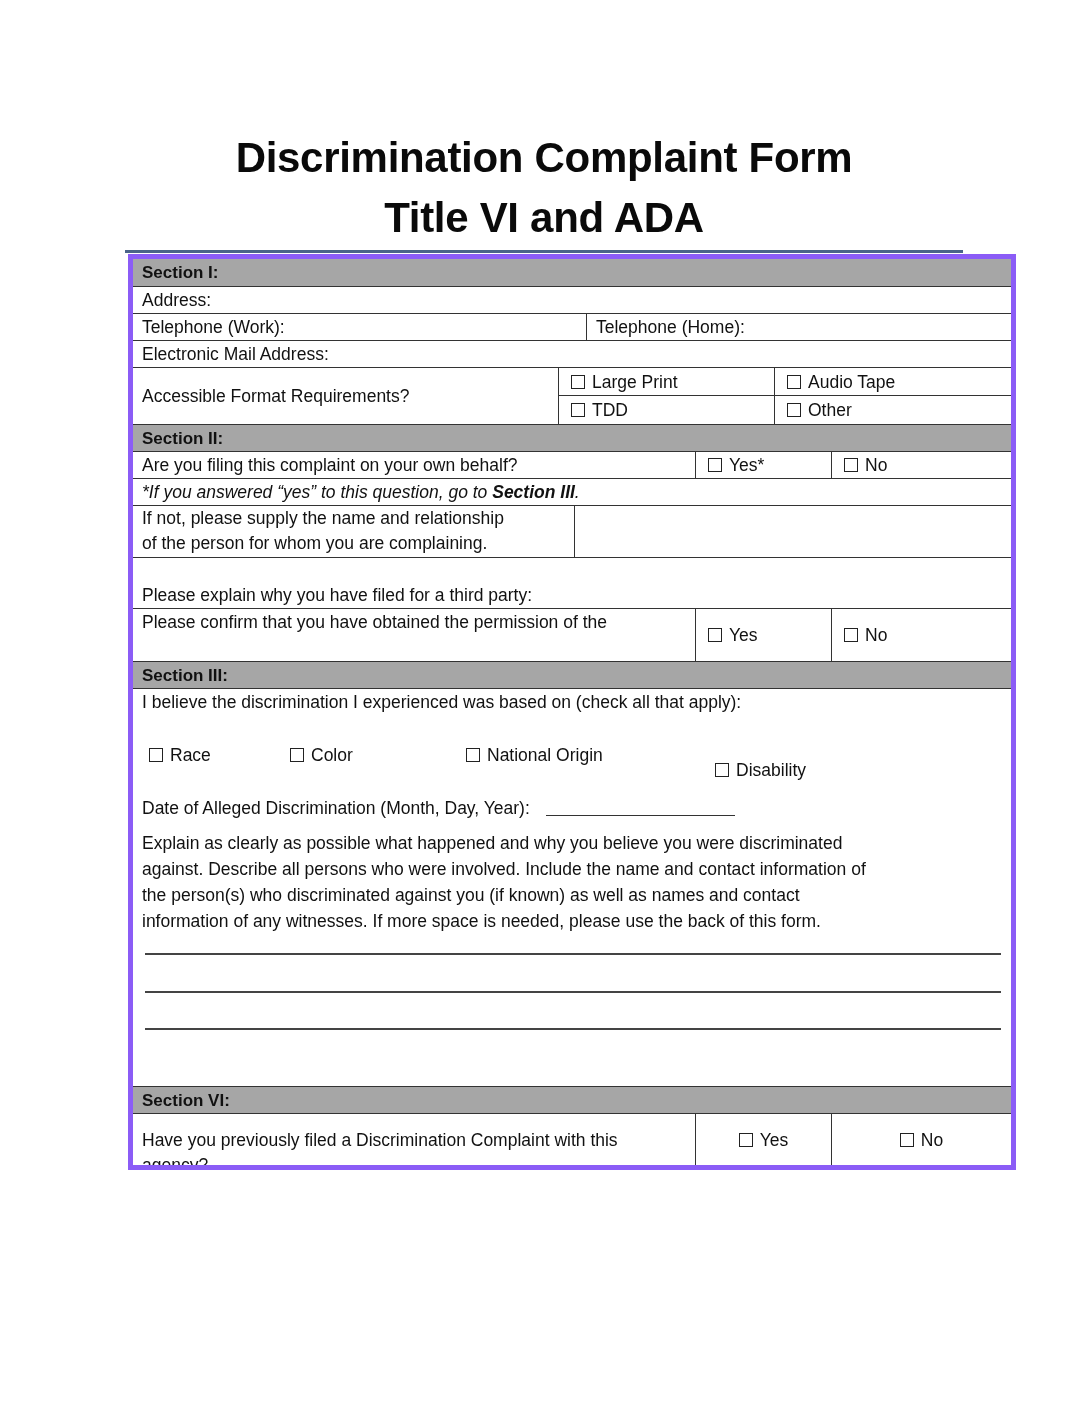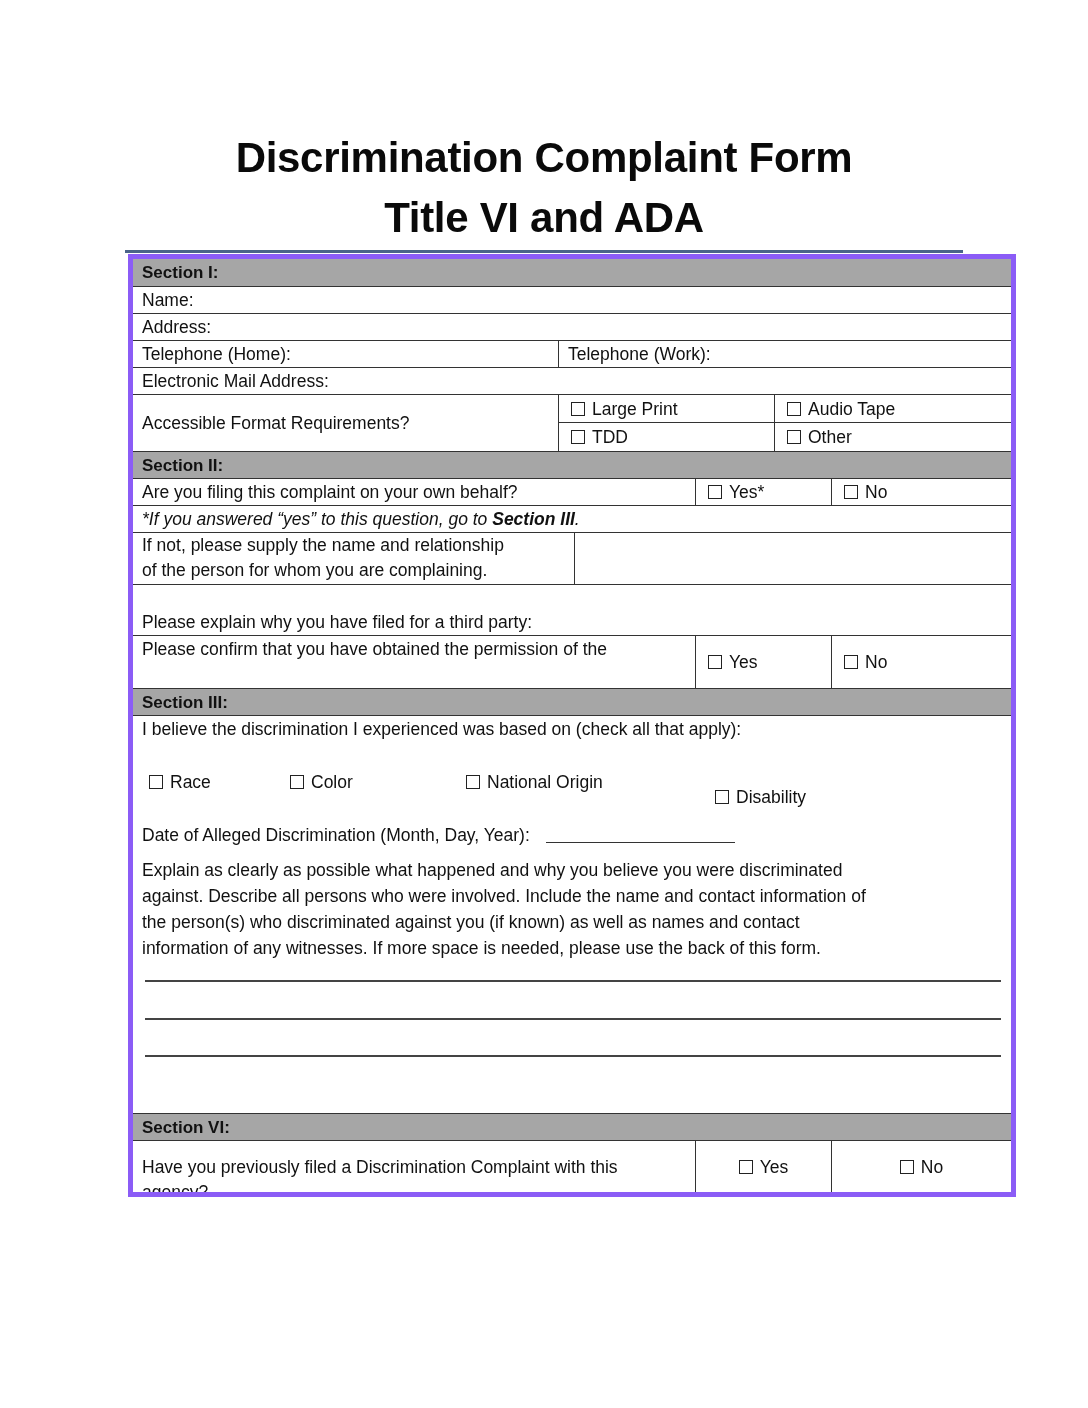--- a/index.html
+++ b/index.html
@@ -46,28 +46,25 @@
 <div class="title l1">Discrimination Complaint Form</div>
 <div class="title l2">Title VI and ADA</div>
 <div class="blue-rule"></div>
 
 <div class="form">
 
   <div class="row section">
     <div class="cell">Section I:</div>
   </div>
   <div class="row r27">
-    <div class="cell" style="flex:1">Name:</div>
-  </div>
-  <div class="row r27">
     <div class="cell" style="flex:1">Address:</div>
   </div>
   <div class="row r27">
+    <div class="cell" style="flex:1">Telephone (Work):</div>
     <div class="cell" style="width:425px">Telephone (Home):</div>
-    <div class="cell" style="flex:1">Telephone (Work):</div>
   </div>
   <div class="row r27">
     <div class="cell" style="flex:1">Electronic Mail Address:</div>
   </div>
   <div class="row" style="height:57px">
     <div class="cell vcenter" style="width:425px">Accessible Format Requirements?</div>
     <div class="acc-grid" style="flex:1; border-left:none">
       <div class="g b"><span class="cb"></span><span>Large Print</span></div>
       <div class="g b"><span class="cb"></span><span>Audio Tape</span></div>
       <div class="g"><span class="cb"></span><span>TDD</span></div>

